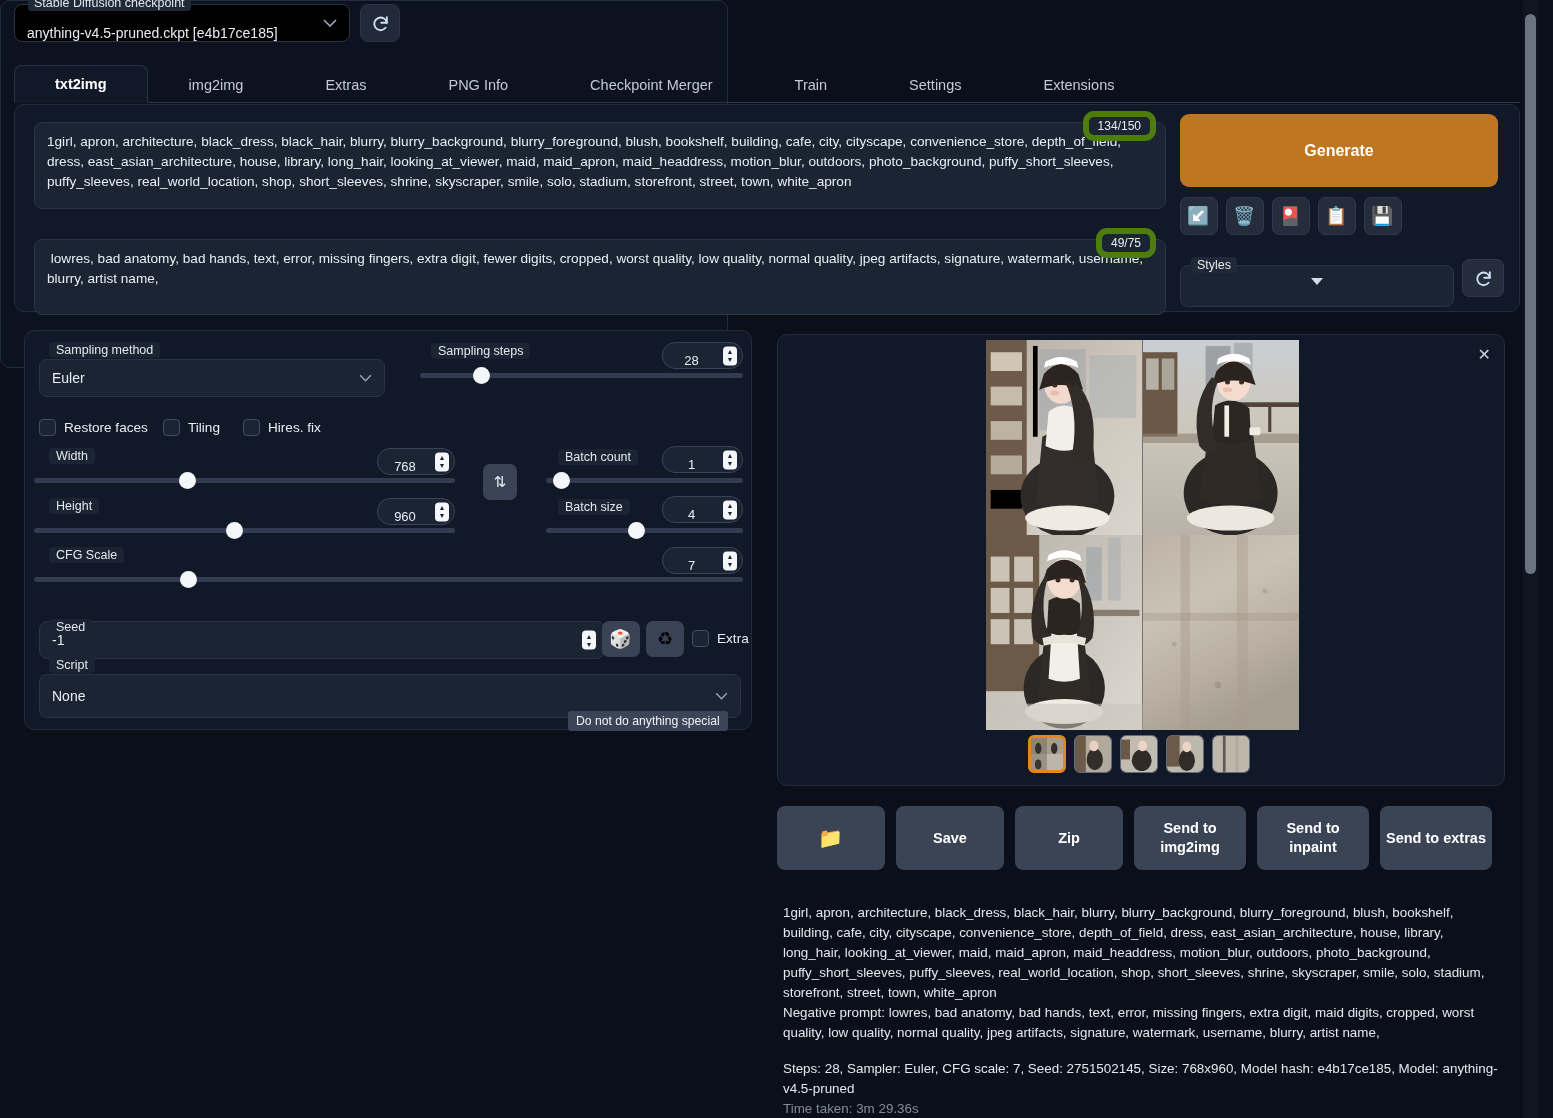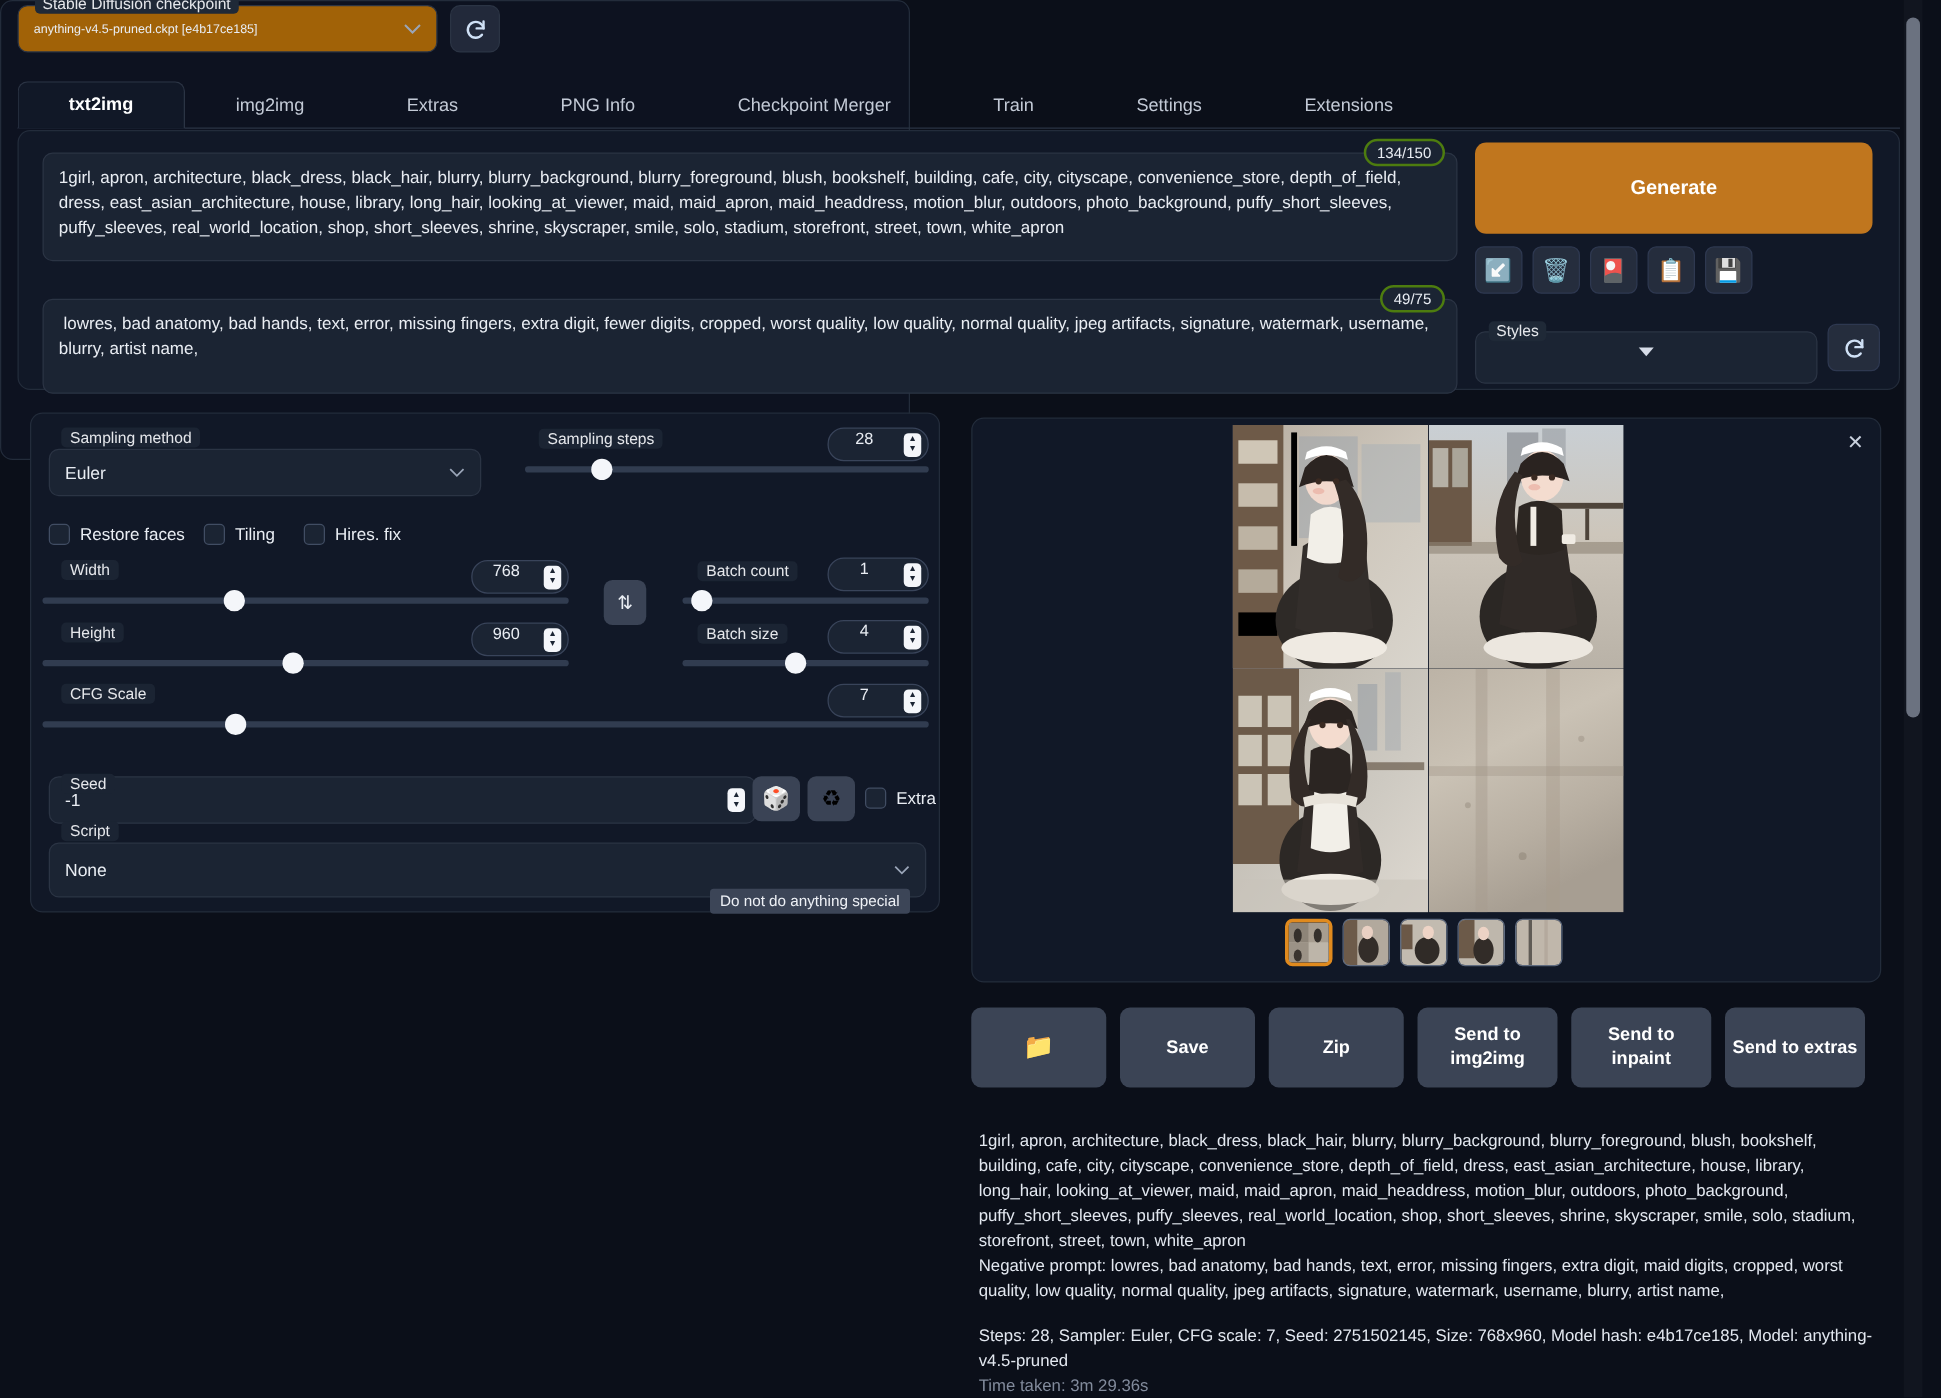--- a/index.html
+++ b/index.html
@@ -17,22 +17,22 @@
   
   .topbar { position: absolute; left: 14px; top: 4px; display: flex; align-items: center; gap: 10px; }
   .ckpt-wrap { position: relative; width: 336px; }
   .float-label {
     position: absolute; left: 14px; top: -9px;
     background: #1f2937; color: #e5e7eb; font-size: 12.5px;
     padding: 1px 6px; border-radius: 4px; z-index: 3; white-space: nowrap;
   }
   .ckpt-box {
     height: 38px; border: 1px solid #2b3444; border-radius: 8px;
-    background: #a16207; color: #e9edf3; font-size: 10px;
-    display: flex; align-items: center; padding: 0 28px 0 12px; position: relative;
+    background: #000000; color: #e9edf3; font-size: 14px;
+    display: flex; align-items: flex-end; padding: 0 28px 0 12px; position: relative;
   }
   .ckpt-box .chev { position: absolute; right: 12px; top: 50%; transform: translateY(-50%); }
   .chev svg { display: block; }
   .icon-btn {
     width: 40px; height: 38px; border: 1px solid #2b3444; border-radius: 8px;
     background: #22293a; display: flex; align-items: center; justify-content: center;
     font-size: 17px; color: #cfd6e4; cursor: pointer;
   }
 
   
@@ -58,21 +58,21 @@
 
   .ta-wrap { position: absolute; }
   .ta {
     width: 100%; height: 100%; background: #1b2433; border: 1px solid #2b3444;
     border-radius: 8px; color: #e9edf3; font-size: 13.6px; line-height: 20px;
     padding: 9px 12px; resize: none; overflow: hidden;
     font-family: "Liberation Sans", sans-serif;
   }
   .token-count {
     position: absolute; right: 10px; top: -11px; z-index: 4;
-    background: #1b2433; border: 2px solid #4d7c0f; color: #e9edf3;
+    background: #1b2433; border: 6px solid #4d7c0f; color: #e9edf3;
     font-size: 12px; padding: 2px 9px; border-radius: 11px;
   }
 
   #gen-btn {
     position: absolute; left: 1180px; top: 114px; width: 318px; height: 73px;
     background: #c0761e; border: none; border-radius: 9px;
     color: #ffffff; font-size: 16px; font-weight: bold; cursor: pointer;
   }
   .tool-row { position: absolute; left: 1180px; top: 197px; display: flex; gap: 8px; }
   .tool-btn {
@@ -116,21 +116,21 @@
 
   .track {
     position: absolute; height: 5px; background: #313c50; border-radius: 3px;
   }
   .knob {
     position: absolute; width: 17px; height: 17px; background: #f4f6fa;
     border-radius: 50%; top: -6px; cursor: pointer;
   }
   .numbox {
     position: absolute; height: 27px; background: #1b2433; border: 1px solid #39445a;
-    border-radius: 13px; display: flex; align-items: flex-start; justify-content: center;
+    border-radius: 13px; display: flex; align-items: flex-end; justify-content: center;
     color: #e9edf3; font-size: 13px; padding-right: 22px;
   }
   .spin {
     position: absolute; right: 5px; top: 50%; transform: translateY(-50%);
     width: 14px; height: 19px; background: #f4f6fa; border-radius: 4px;
     display: flex; flex-direction: column; align-items: center; justify-content: center;
     color: #1b2433; font-size: 7px; line-height: 8px; cursor: pointer;
   }
 
   .cbrow { position: absolute; display: flex; align-items: center; gap: 8px; }

